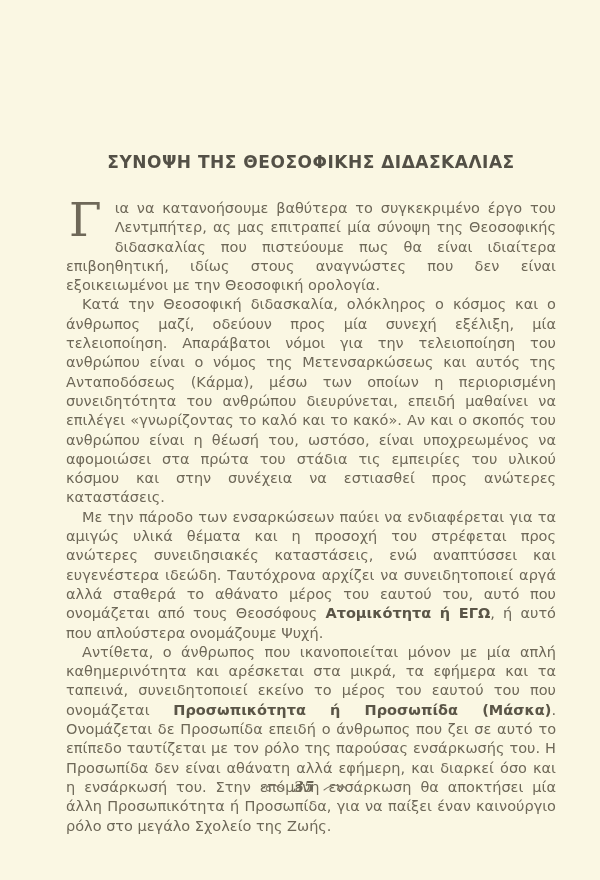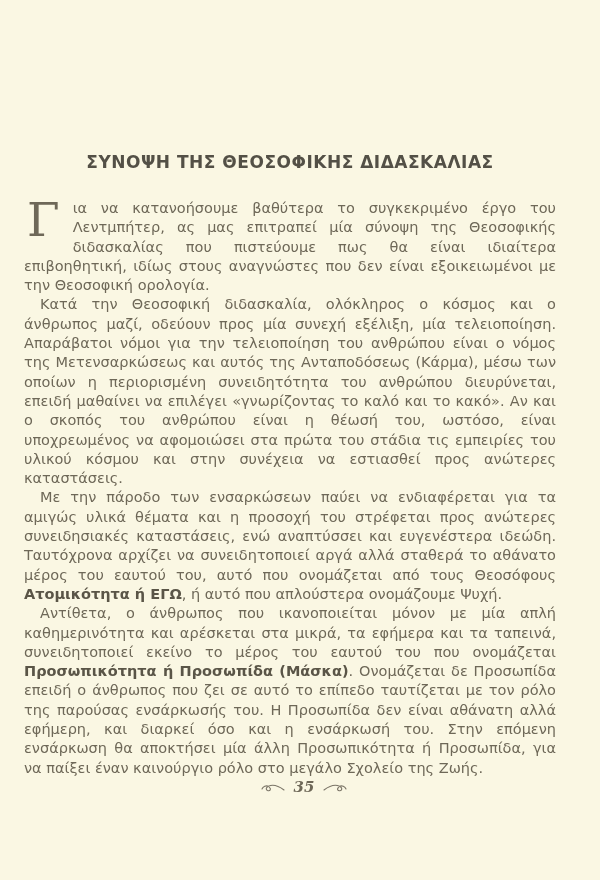--- a/index.html
+++ b/index.html
@@ -13,21 +13,21 @@
   body{
     width:600px;height:880px;
     background:var(--bg);
     overflow:hidden;
     font-family:"DejaVu Sans","Liberation Sans",sans-serif;
   }
   .page{
     position:relative;
     box-sizing:border-box;
     width:600px;height:632px;
-    padding:152px 44px 0 24px;
+    padding:152px 44px 0 66px;
   }
   .page-title{
     margin:0 0 27px 0;
     text-align:center;
     font-size:17px;
     font-weight:bold;
     letter-spacing:0.5px;
     color:var(--title);
     font-family:"DejaVu Sans","Liberation Sans",sans-serif;
   }

